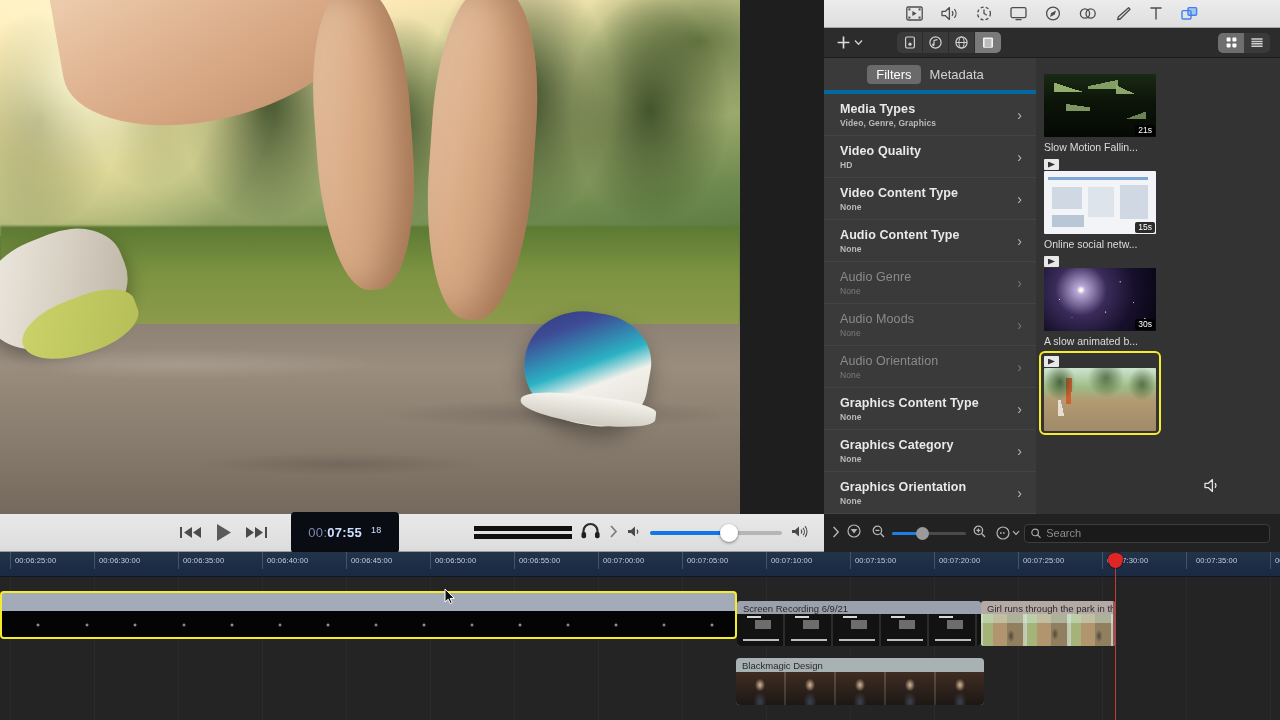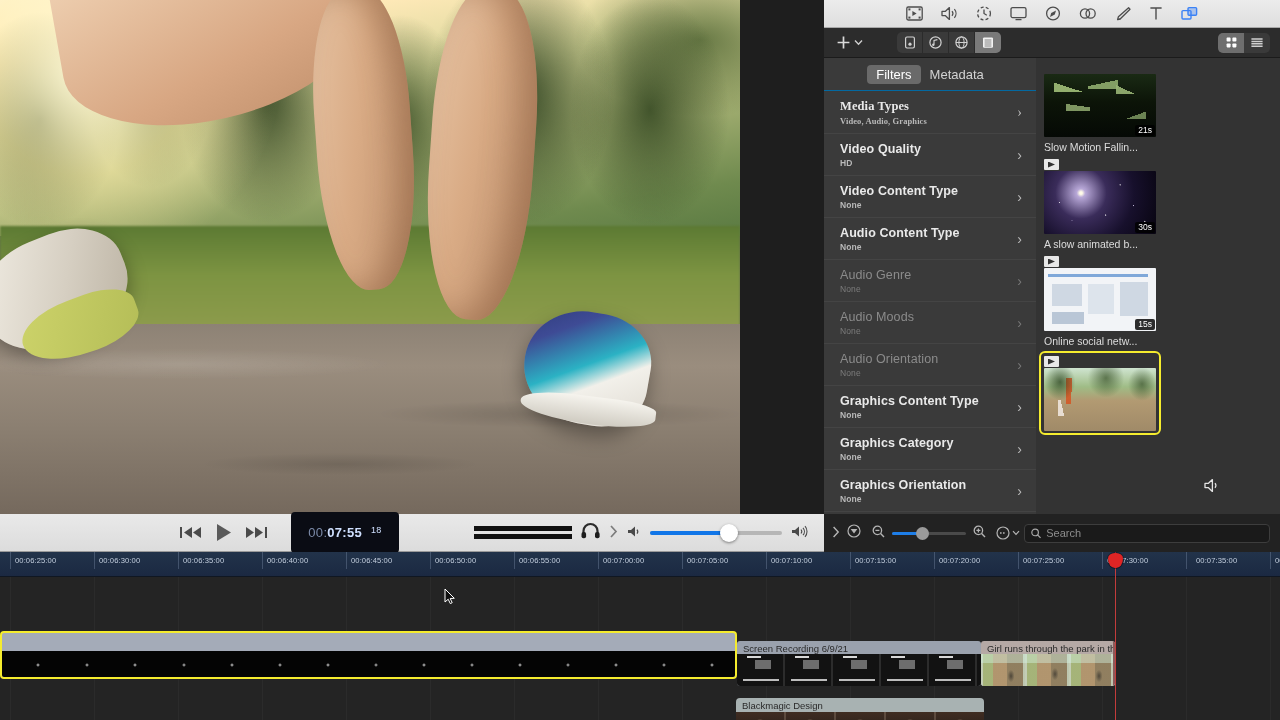--- a/index.html
+++ b/index.html
@@ -163,21 +163,21 @@
   }
   .fm-tabs { display:flex; justify-content:center; padding:7px 0 6px; }
   .fm-tab {
     font-size:13px; color:#d2d2d2; padding:2px 9px; border-radius:4px;
   }
   .fm-tab.on { background:#6a6a6a; color:#fff; }
   .f-row {
     position:relative; padding:8px 14px 7px 16px;
     border-bottom:1px solid #444; display:flex; align-items:center;
   }
-  .f-row:first-of-type { border-top:1px solid #0369a1;font-family:Liberation Serif, serif; }
+  .f-row:first-of-type { border-top:4px solid #0369a1; }
   .f-texts { flex:1; }
   .f-title { font-size:12.5px; color:#e9e9e9; font-weight:700; letter-spacing:.1px; }
   .f-sub   { font-size:8.5px; color:#b9b9b9; margin-top:2px; font-weight:700; letter-spacing:.1px; }
   .f-row.dim .f-title { color:#8b8b8b; font-weight:400; }
   .f-row.dim .f-sub   { color:#7c7c7c; font-weight:400; }
   .chev { color:#b9b9b9; font-size:14px; line-height:1; }
   .f-row.dim .chev { color:#777; }
 
   
   #mediagrid {
@@ -311,21 +311,21 @@
     padding-left:4px;
     border-left:1px solid rgba(160,180,210,.28);
     white-space:nowrap;
   }
   #track-area { position:relative; width:1280px; height:151px; background:#242424; }
   .grid-v {
     position:absolute; top:0; width:1px; height:151px;
     background:rgba(255,255,255,.035);
   }
 
-  .clip { position:absolute; border-radius:3px; overflow:hidden;margin-top:40px; }
+  .clip { position:absolute; border-radius:3px; overflow:hidden; }
   .clip-title {
     font-size:9.5px; color:#2a2a2a; padding:2px 0 0 6px;
     white-space:nowrap; overflow:hidden;
   }
 
   
   #clip-main {
     left:0; top:14px; width:737px; height:48px;
     background:#a4abb8;
     border:2px solid #f5ec2e; border-radius:4px;
@@ -647,21 +647,21 @@
 
   <div id="filters">
     <div class="fm-tabs">
       <span class="fm-tab on">Filters</span>
       <span class="fm-tab">Metadata</span>
     </div>
     <div id="filter-rows">
         <div class="f-row">
           <div class="f-texts">
             <div class="f-title">Media Types</div>
-            <div class="f-sub">Video, Audio, Graphics</div>
+            <div class="f-sub">Video, Genre, Graphics</div>
           </div>
           <div class="chev">›</div>
         </div>
         <div class="f-row">
           <div class="f-texts">
             <div class="f-title">Video Quality</div>
             <div class="f-sub">HD</div>
           </div>
           <div class="chev">›</div>
         </div>
@@ -728,31 +728,31 @@
     <div class="grid-wrap" id="grid-wrap">
         <div class="m-item">
           <div style="height:12px"></div>
           <div class="m-thumb t-money">
             <span class="m-dur">21s</span>
           </div>
           <div class="m-label">Slow Motion Fallin...</div>
         </div>
         <div class="m-item">
           <div class="m-filmicon"></div>
+          <div class="m-thumb t-social">
+            <span class="m-dur">15s</span>
+          </div>
+          <div class="m-label">Online social netw...</div>
+        </div>
+        <div class="m-item">
+          <div class="m-filmicon"></div>
           <div class="m-thumb t-space">
             <span class="m-dur">30s</span>
           </div>
           <div class="m-label">A slow animated b...</div>
-        </div>
-        <div class="m-item">
-          <div class="m-filmicon"></div>
-          <div class="m-thumb t-social">
-            <span class="m-dur">15s</span>
-          </div>
-          <div class="m-label">Online social netw...</div>
         </div>
         <div class="m-item sel">
           <div class="m-filmicon"></div>
           <div class="m-thumb t-runner"></div>
         </div>
       </div>
     <div class="m-audio" style="position:absolute; left:132px; top:420px;">
       <div class="m-audioicon">
         <svg width="17" height="15" viewBox="0 0 17 15">
             <path d="M1 5.4 H4.2 L8.4 1.6 V13.4 L4.2 9.6 H1 Z" fill="none" stroke="#e4e4e4" stroke-width="1.3" stroke-linejoin="round"></path>

